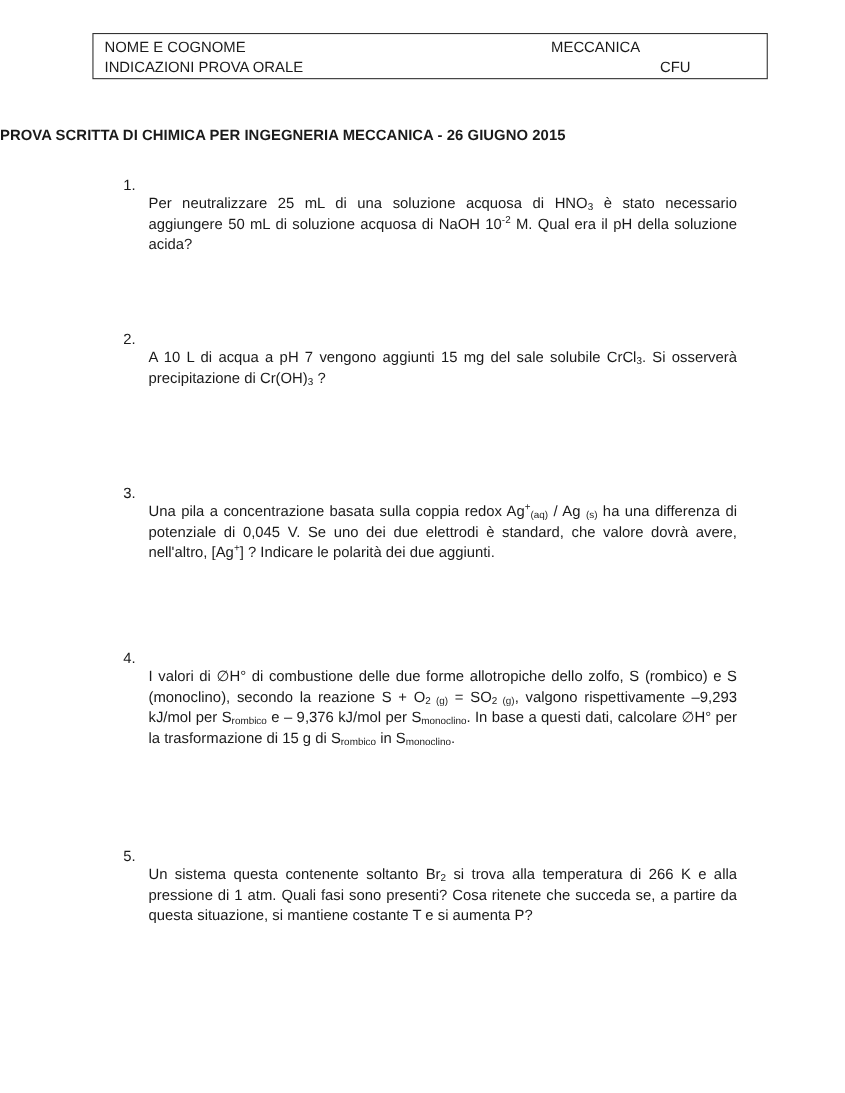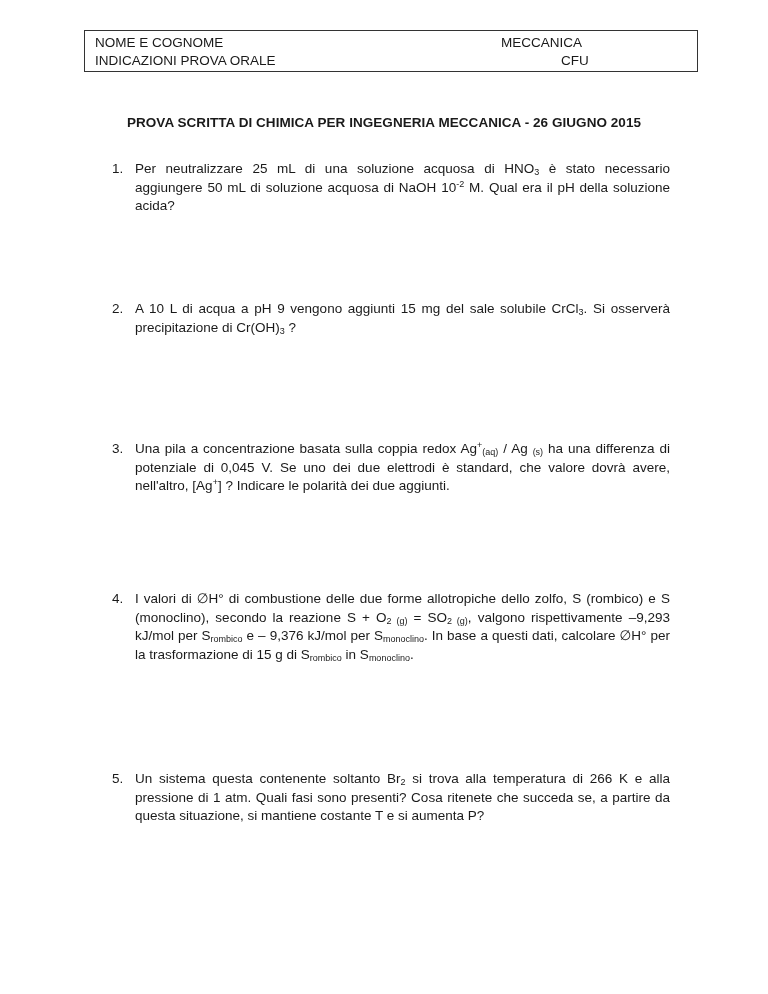--- a/index.html
+++ b/index.html
@@ -8,32 +8,32 @@
     font-family: "Liberation Sans", "DejaVu Sans", sans-serif;
     color: #1a1a1a;
   }
   .header-box {
     position: absolute; left: 84px; top: 30px; width: 614px; height: 42px;
     border: 1px solid #333; box-sizing: border-box;
     font-size: 13.5px; line-height: 18px;
   }
   .hb-left { position: absolute; left: 10px; top: 3px; }
   .hb-matricola { position: absolute; left: 416px; top: 3px; }
-  .hb-cfu { position: absolute; left: 476px; top: 21px; }
+  .hb-cfu { position: absolute; left: 515px; top: 21px; }
   .title {
-    position: absolute; left: 0; width: 768px; top: 115px; text-align: center;
+    position: absolute; left: 0; width: 768px; top: 115px; text-align: left;
     font-weight: bold; font-size: 13.5px; letter-spacing: 0.05px;
   }
   .q {
     position: absolute; left: 112px; width: 558px;
     font-size: 13.5px; line-height: 18.6px;
   }
   .q .num { position: absolute; left: 0; top: 0; }
   .q .txt { margin-left: 23px; text-align: justify; }
-  .q .txt.last { text-align-last: left; }
+  .q .txt.last { text-align-last: left; margin-top: 16px; }
   sub { font-size: 9px; vertical-align: -2px; line-height: 0; }
   sup { font-size: 9px; vertical-align: 5px; line-height: 0; }
 </style>
 </head>
 <body>
 
 <div class="header-box">
   <span class="hb-left">
     <span>NOME E COGNOME</span><br>
     <span>INDICAZIONI PROVA ORALE</span>
@@ -44,21 +44,21 @@
 
 <div class="title">PROVA SCRITTA DI CHIMICA PER INGEGNERIA MECCANICA - 26 GIUGNO 2015</div>
 
 <div class="q" style="top:160px;">
   <span class="num">1.</span>
   <div class="txt last"><span>Per neutralizzare 25 mL di una soluzione acquosa di HNO</span><sub>3</sub><span> è stato necessario aggiungere 50 mL di soluzione acquosa di NaOH 10</span><sup>-2</sup><span> M. Qual era il pH della soluzione acida?</span></div>
 </div>
 
 <div class="q" style="top:300px;">
   <span class="num">2.</span>
-  <div class="txt last"><span>A 10 L di acqua a pH 9 vengono aggiunti 15 mg del sale solubile CrCl</span><sub>3</sub><span>. Si osserverà precipitazione di Cr(OH)</span><sub>3</sub><span> ?</span></div>
+  <div class="txt last"><span>A 10 L di acqua a pH 7 vengono aggiunti 15 mg del sale solubile CrCl</span><sub>3</sub><span>. Si osserverà precipitazione di Cr(OH)</span><sub>3</sub><span> ?</span></div>
 </div>
 
 <div class="q" style="top:440px;">
   <span class="num">3.</span>
   <div class="txt last"><span>Una pila a concentrazione basata sulla coppia redox Ag</span><sup>+</sup><sub>(aq)</sub><span> / Ag </span><sub>(s)</sub><span> ha una differenza di potenziale di 0,045 V. Se uno dei due elettrodi è standard, che valore dovrà avere, nell'altro, [Ag</span><sup>+</sup><span>] ? Indicare le polarità dei due aggiunti.</span></div>
 </div>
 
 <div class="q" style="top:590px;">
   <span class="num">4.</span>
   <div class="txt last"><span>I valori di ∅H° di combustione delle due forme allotropiche dello zolfo, S (rombico) e S (monoclino), secondo la reazione S + O</span><sub>2 (g)</sub><span> = SO</span><sub>2 (g)</sub><span>, valgono rispettivamente –9,293 kJ/mol per S</span><sub>rombico</sub><span> e – 9,376 kJ/mol per S</span><sub>monoclino</sub><span>. In base a questi dati, calcolare ∅H° per la trasformazione di 15 g di S</span><sub>rombico</sub><span> in S</span><sub>monoclino</sub><span>.</span></div>

